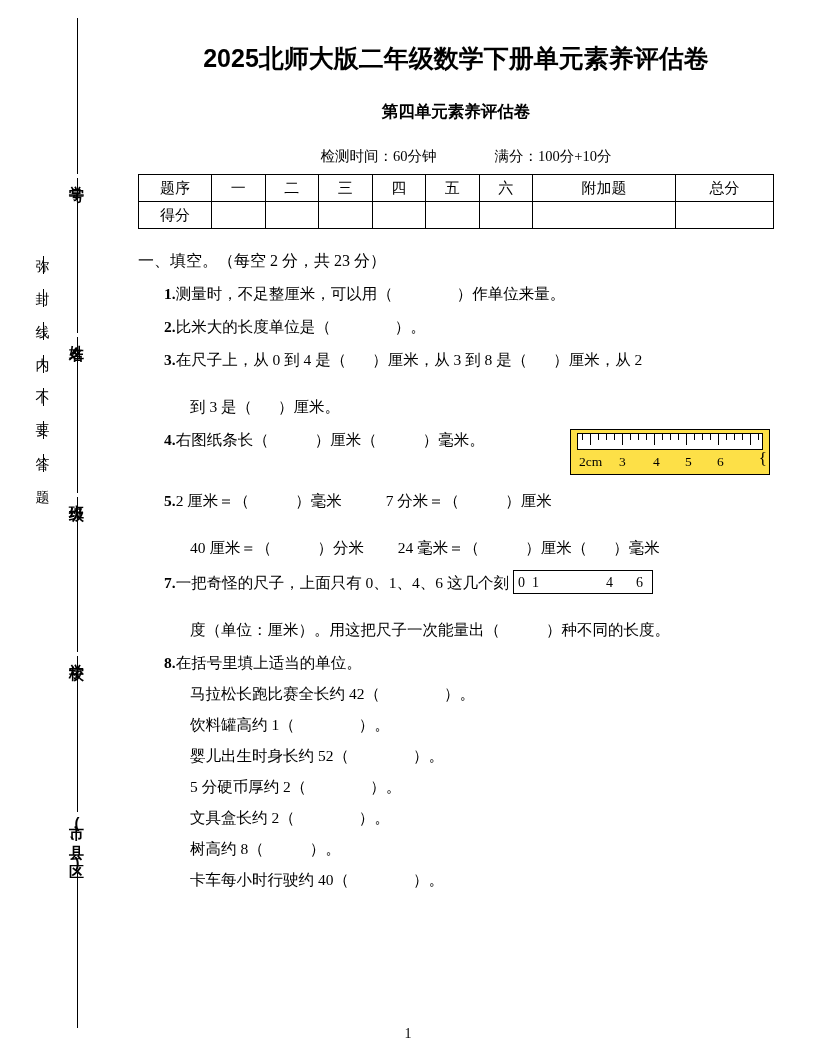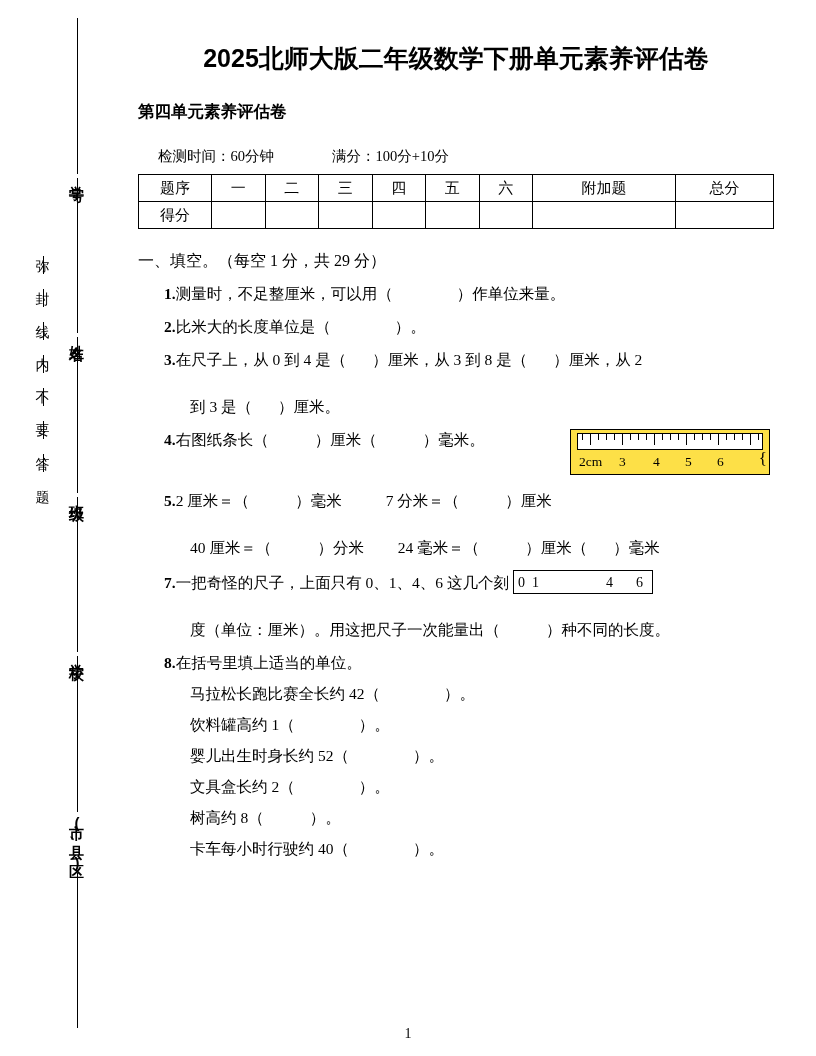--- a/index.html
+++ b/index.html
@@ -75,31 +75,32 @@
 
   .title {
     text-align: center;
     font-family: "Liberation Sans", sans-serif;
     font-weight: bold;
     font-size: 25px;
     letter-spacing: 0px;
     margin: 14px 0 0 0;
   }
   .subtitle {
-    text-align: left;
+    text-align: center;
     font-family: "Liberation Sans", sans-serif;
     font-weight: bold;
     font-size: 16.5px;
     margin: 26px 0 0 0;
   }
 
   .meta {
     margin: 24px 0 8px 0;
     font-size: 14.5px;
     display: flex;
+    justify-content: center;
     gap: 58px;
     padding-left: 20px;
   }
 
   table.score {
     border-collapse: collapse;
     width: 100%;
     margin-top: 4px;
   }
   table.score td {
@@ -292,21 +293,21 @@
       <td></td>
       <td></td>
       <td></td>
       <td></td>
       <td></td>
       <td></td>
     </tr>
   </tbody>
     </table>
 
-  <div class="sec-head">一、填空。（每空 1 分，共 29 分）</div>
+  <div class="sec-head">一、填空。（每空 2 分，共 23 分）</div>
 
   <div class="q">
     <span class="num">1.</span><span>测量时，不足整厘米，可以用（</span><span class="blank b-lg"></span><span>）作单位来量。</span>
   </div>
 
   <div class="q">
     <span class="num">2.</span><span>比米大的长度单位是（</span><span class="blank b-lg"></span><span>）。</span>
   </div>
 
   <div class="q">
@@ -385,20 +386,23 @@
   <div class="q sub">
     <span>马拉松长跑比赛全长约 42（</span><span class="blank b-lg"></span><span>）。</span>
   </div>
   <div class="q sub">
     <span>饮料罐高约 1（</span><span class="blank b-lg"></span><span>）。</span>
   </div>
   <div class="q sub">
     <span>婴儿出生时身长约 52（</span><span class="blank b-lg"></span><span>）。</span>
   </div>
   <div class="q sub">
+    <span>5 分硬币厚约 2（</span><span class="blank b-lg"></span><span>）。</span>
+  </div>
+  <div class="q sub">
     <span>文具盒长约 2（</span><span class="blank b-lg"></span><span>）。</span>
   </div>
   <div class="q sub">
     <span>树高约 8（</span><span class="blank b-md"></span><span>）。</span>
   </div>
   <div class="q sub">
     <span>卡车每小时行驶约 40（</span><span class="blank b-lg"></span><span>）。</span>
   </div>
 
 </div>

